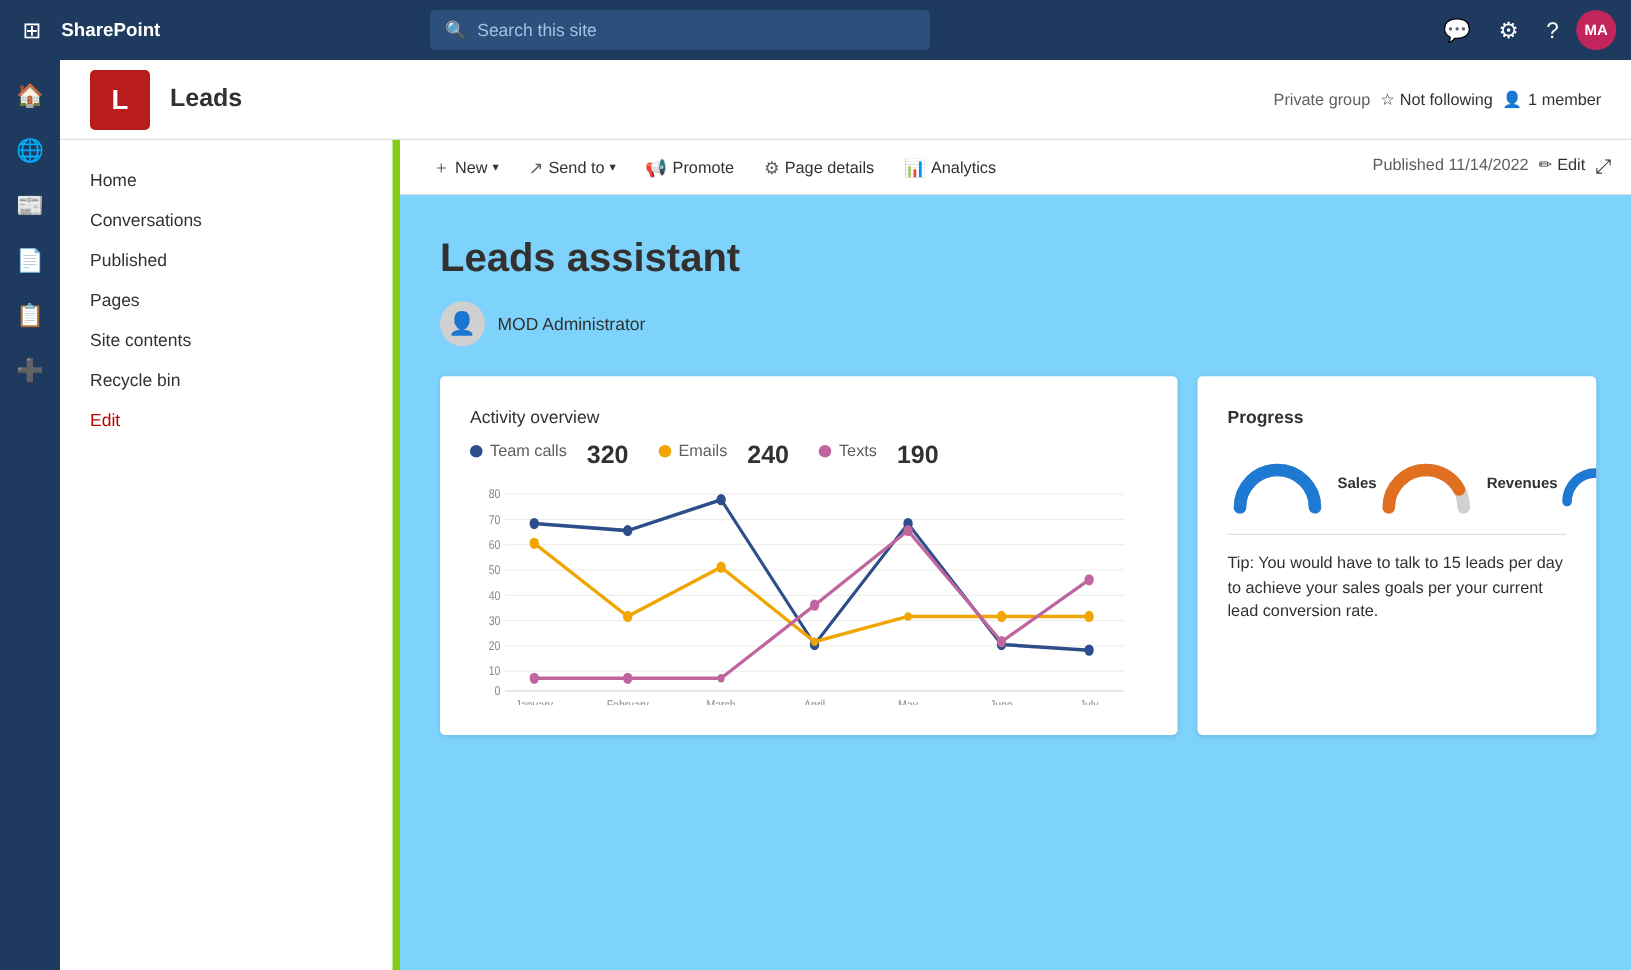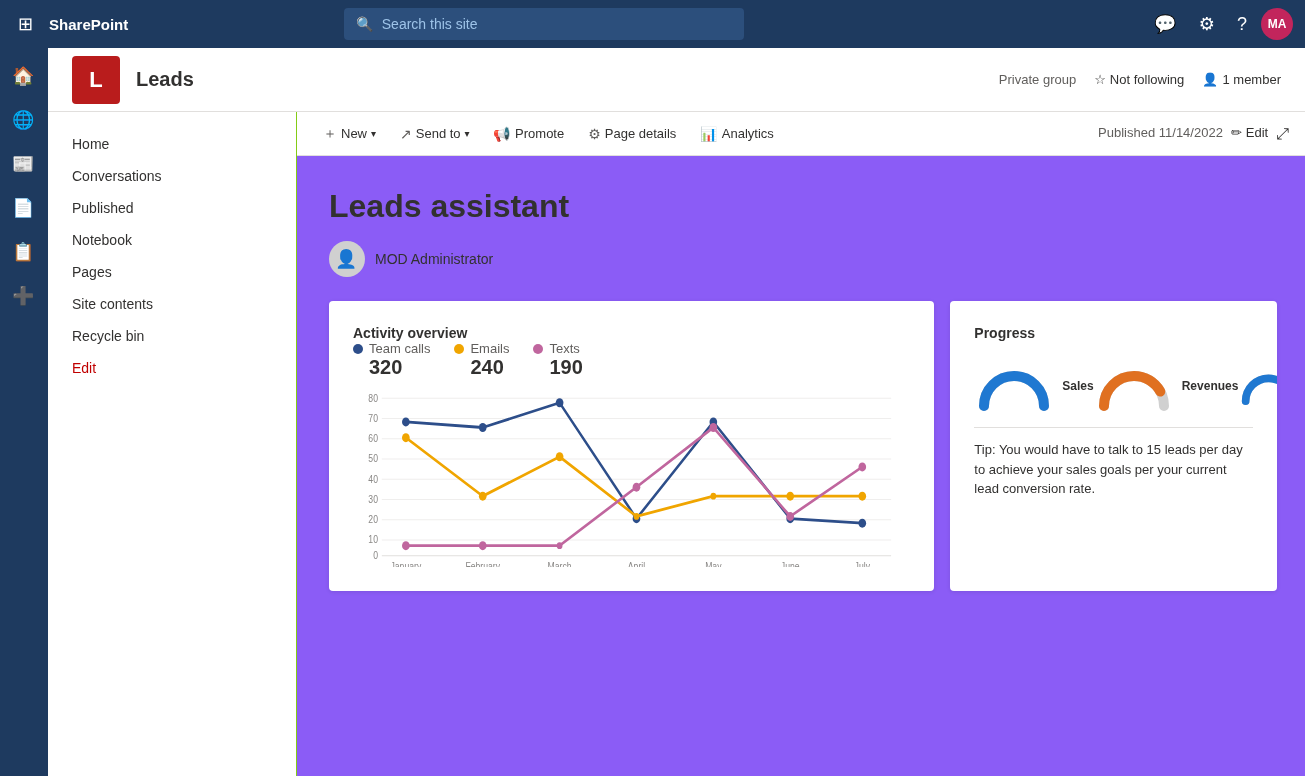--- a/index.html
+++ b/index.html
@@ -134,21 +134,21 @@
     }
     .site-title {
       font-size: 20px;
       font-weight: 600;
       color: #323130;
     }
     .site-header-right {
       margin-left: auto;
       display: flex;
       align-items: center;
-      gap: 18px;
+      gap: 8px;
       color: #605e5c;
       font-size: 13px;
     }
     .site-header-right .not-following {
       display: flex;
       align-items: center;
       gap: 4px;
       cursor: pointer;
       color: #323130;
     }
@@ -161,23 +161,23 @@
 
     
     .content-area {
       display: flex;
       flex: 1;
       overflow: hidden;
     }
 
     
     .left-nav {
-      width: 249px;
+      width: 272px;
       background: white;
-      border-right: 1px solid #84cc16;
+      border-right: 6px solid #84cc16;
       padding: 16px 0;
       flex-shrink: 0;
     }
     .left-nav-item {
       display: block;
       padding: 8px 24px;
       font-size: 14px;
       color: #323130;
       cursor: pointer;
       text-decoration: none;
@@ -232,21 +232,21 @@
     }
     .toolbar-right .expand-btn {
       cursor: pointer;
       font-size: 16px;
       color: #323130;
     }
 
     
     .article-area {
       padding: 32px 28px 0 32px;
-      background: #8b5cf6;
+      background: #7dd3fc;
       flex: 1;
     }
     .article-title {
       font-size: 32px;
       font-weight: 600;
       color: #323130;
       margin-bottom: 16px;
     }
     .author-row {
       display: flex;
@@ -284,34 +284,34 @@
       box-shadow: 0 1px 4px rgba(0,0,0,0.1);
       overflow: hidden;
     }
 
     .activity-card {
       flex: 2;
       padding: 24px;
     }
     .activity-card h3 {
       font-size: 14px;
-      font-weight: 700;
-      color: #323130;
+      font-weight: 400;
+      color: #323130;
+      margin-bottom: 12px;
     }
 
     
     .chart-legend {
       display: flex;
       gap: 24px;
       margin-bottom: 8px;
       align-items: flex-start;
     }
     .legend-item {
       display: flex;
-      flex-direction: column;
       align-items: flex-start;
     }
     .legend-label {
       display: flex;
       align-items: center;
       gap: 6px;
       font-size: 13px;
       color: #605e5c;
     }
     .legend-dot {
@@ -420,21 +420,20 @@
         </div>
       </div>
     </div>
 
     <div class="content-area">
 
       <nav class="left-nav">
         <a class="left-nav-item" href="#">Home</a>
         <a class="left-nav-item" href="#">Conversations</a>
         <a class="left-nav-item" href="#">Published</a>
-        <a class="left-nav-item" href="#">Notebook</a>
         <a class="left-nav-item" href="#">Pages</a>
         <a class="left-nav-item" href="#">Site contents</a>
         <a class="left-nav-item" href="#">Recycle bin</a>
         <a class="left-nav-item edit-link" href="#">Edit</a>
       </nav>
 
       <div class="page-content">
 
         <div class="page-toolbar">
           <div class="toolbar-btn">

